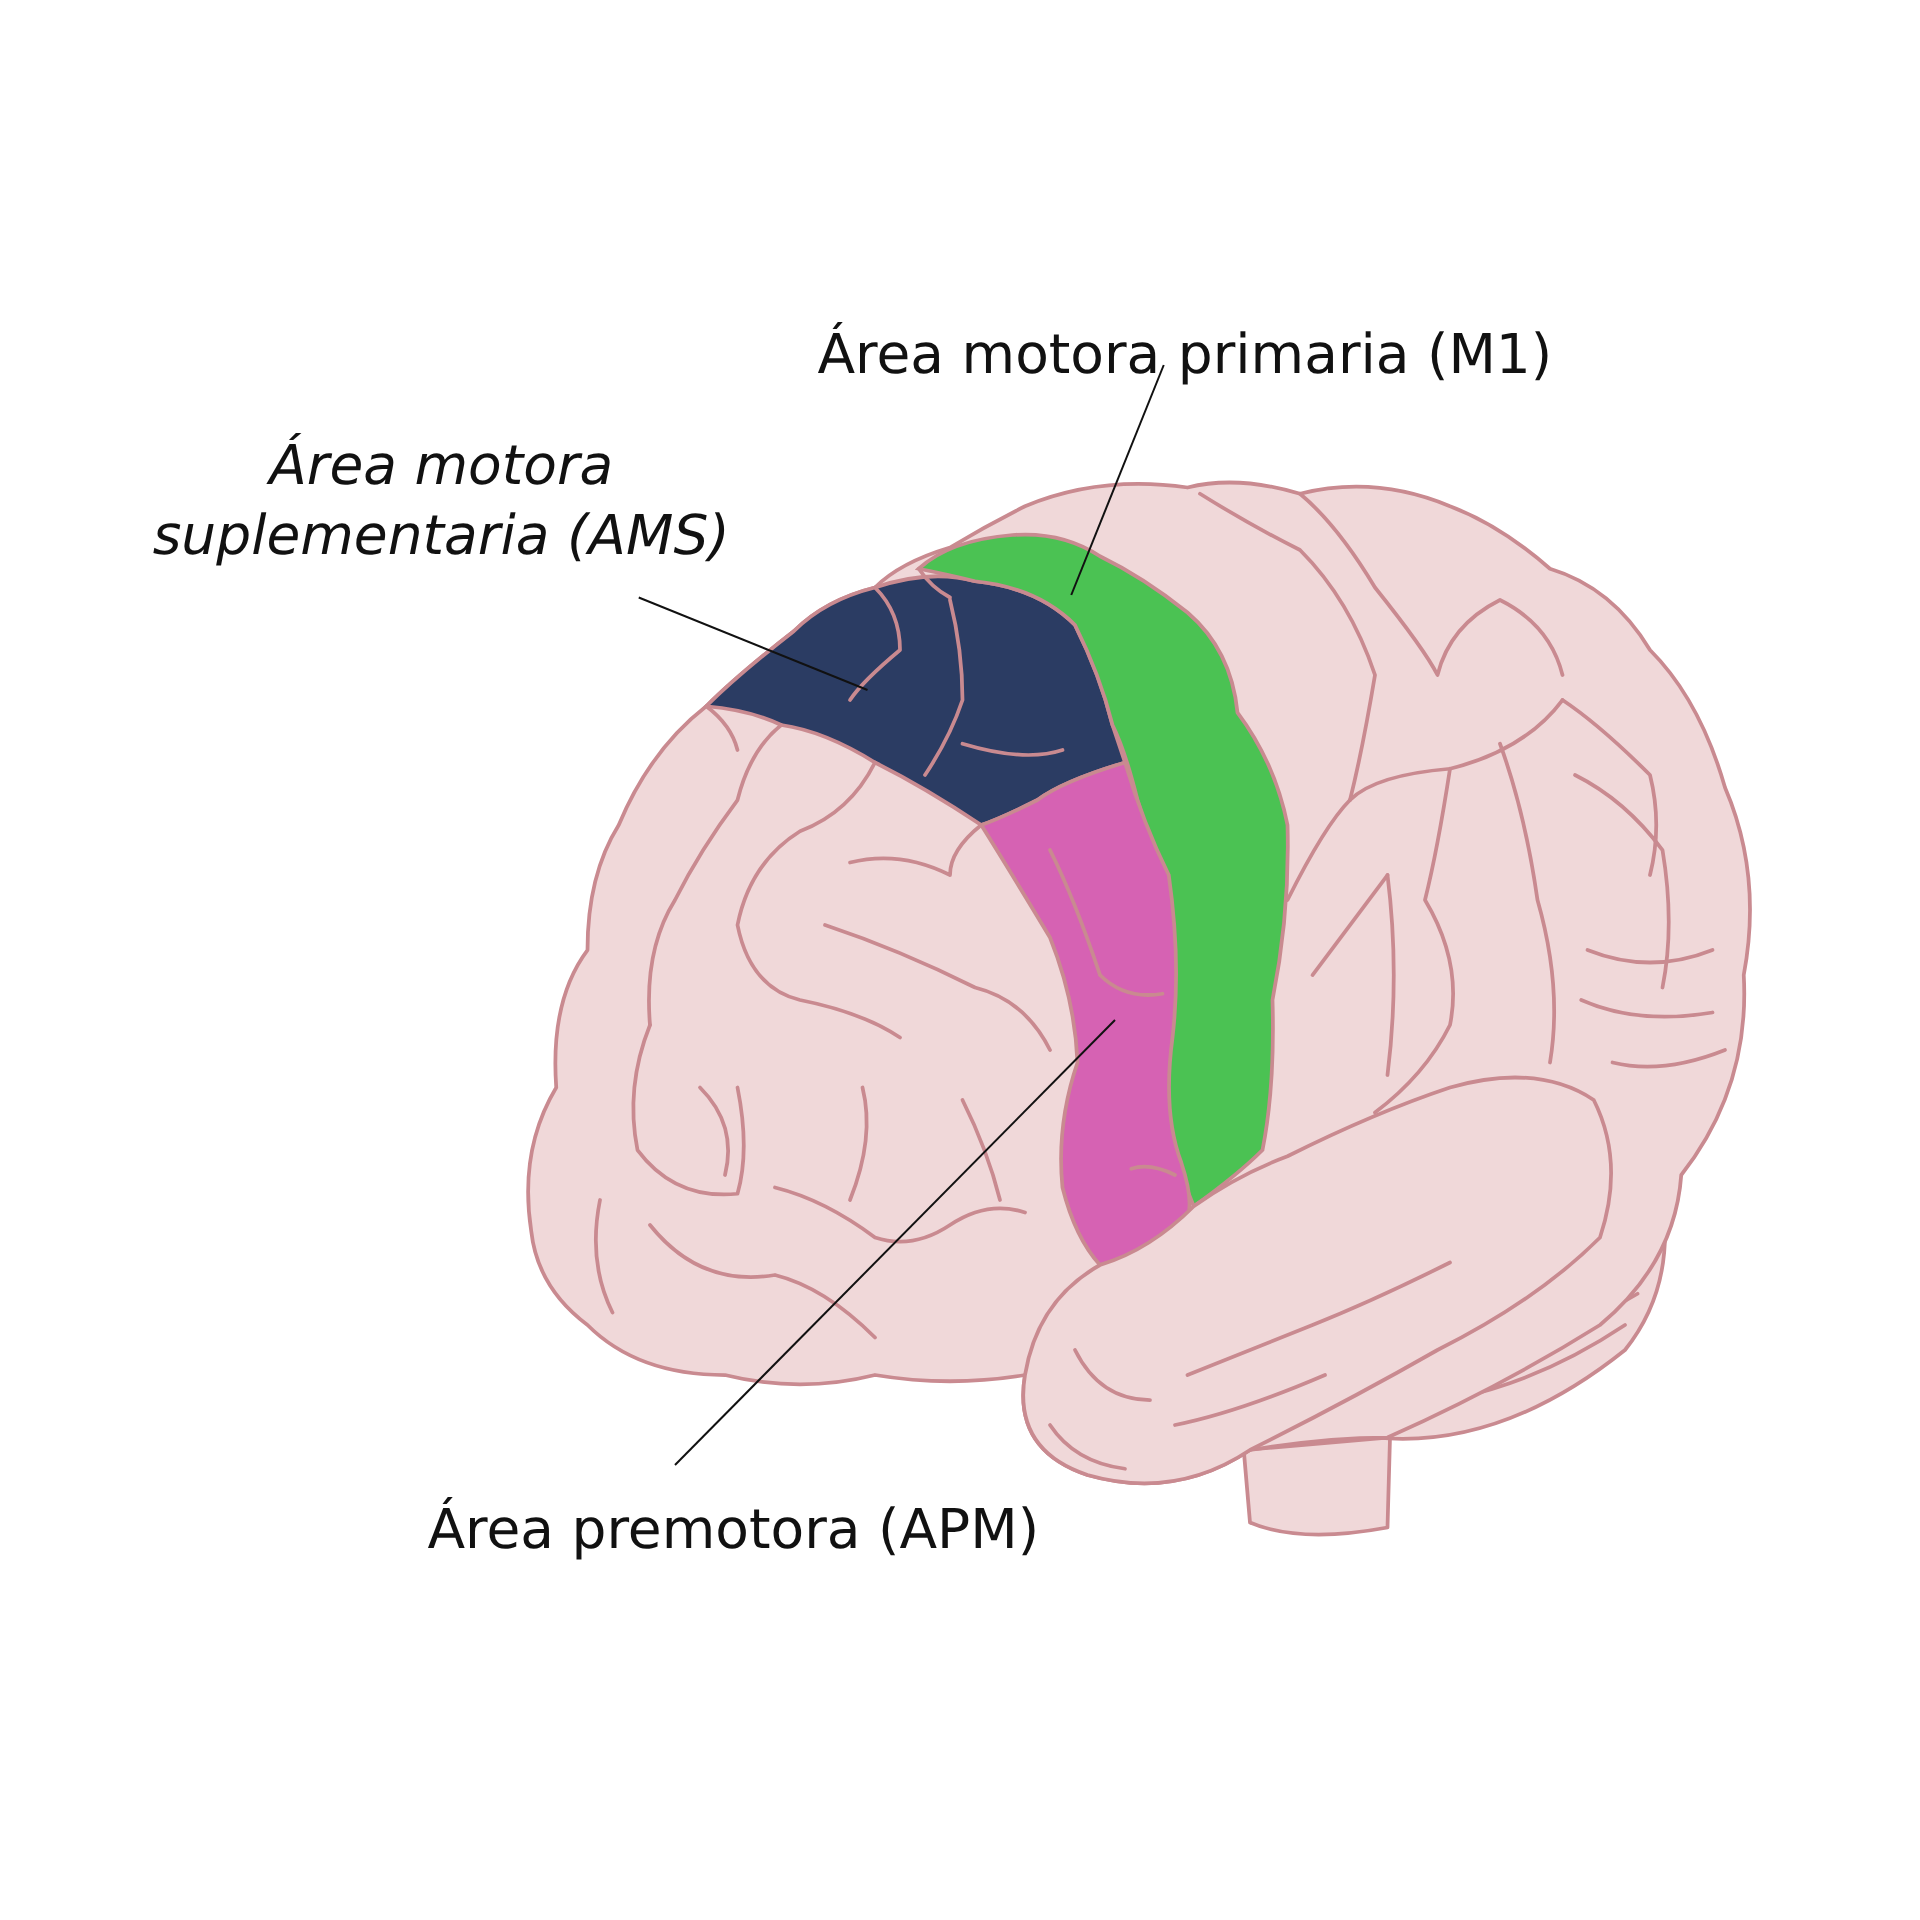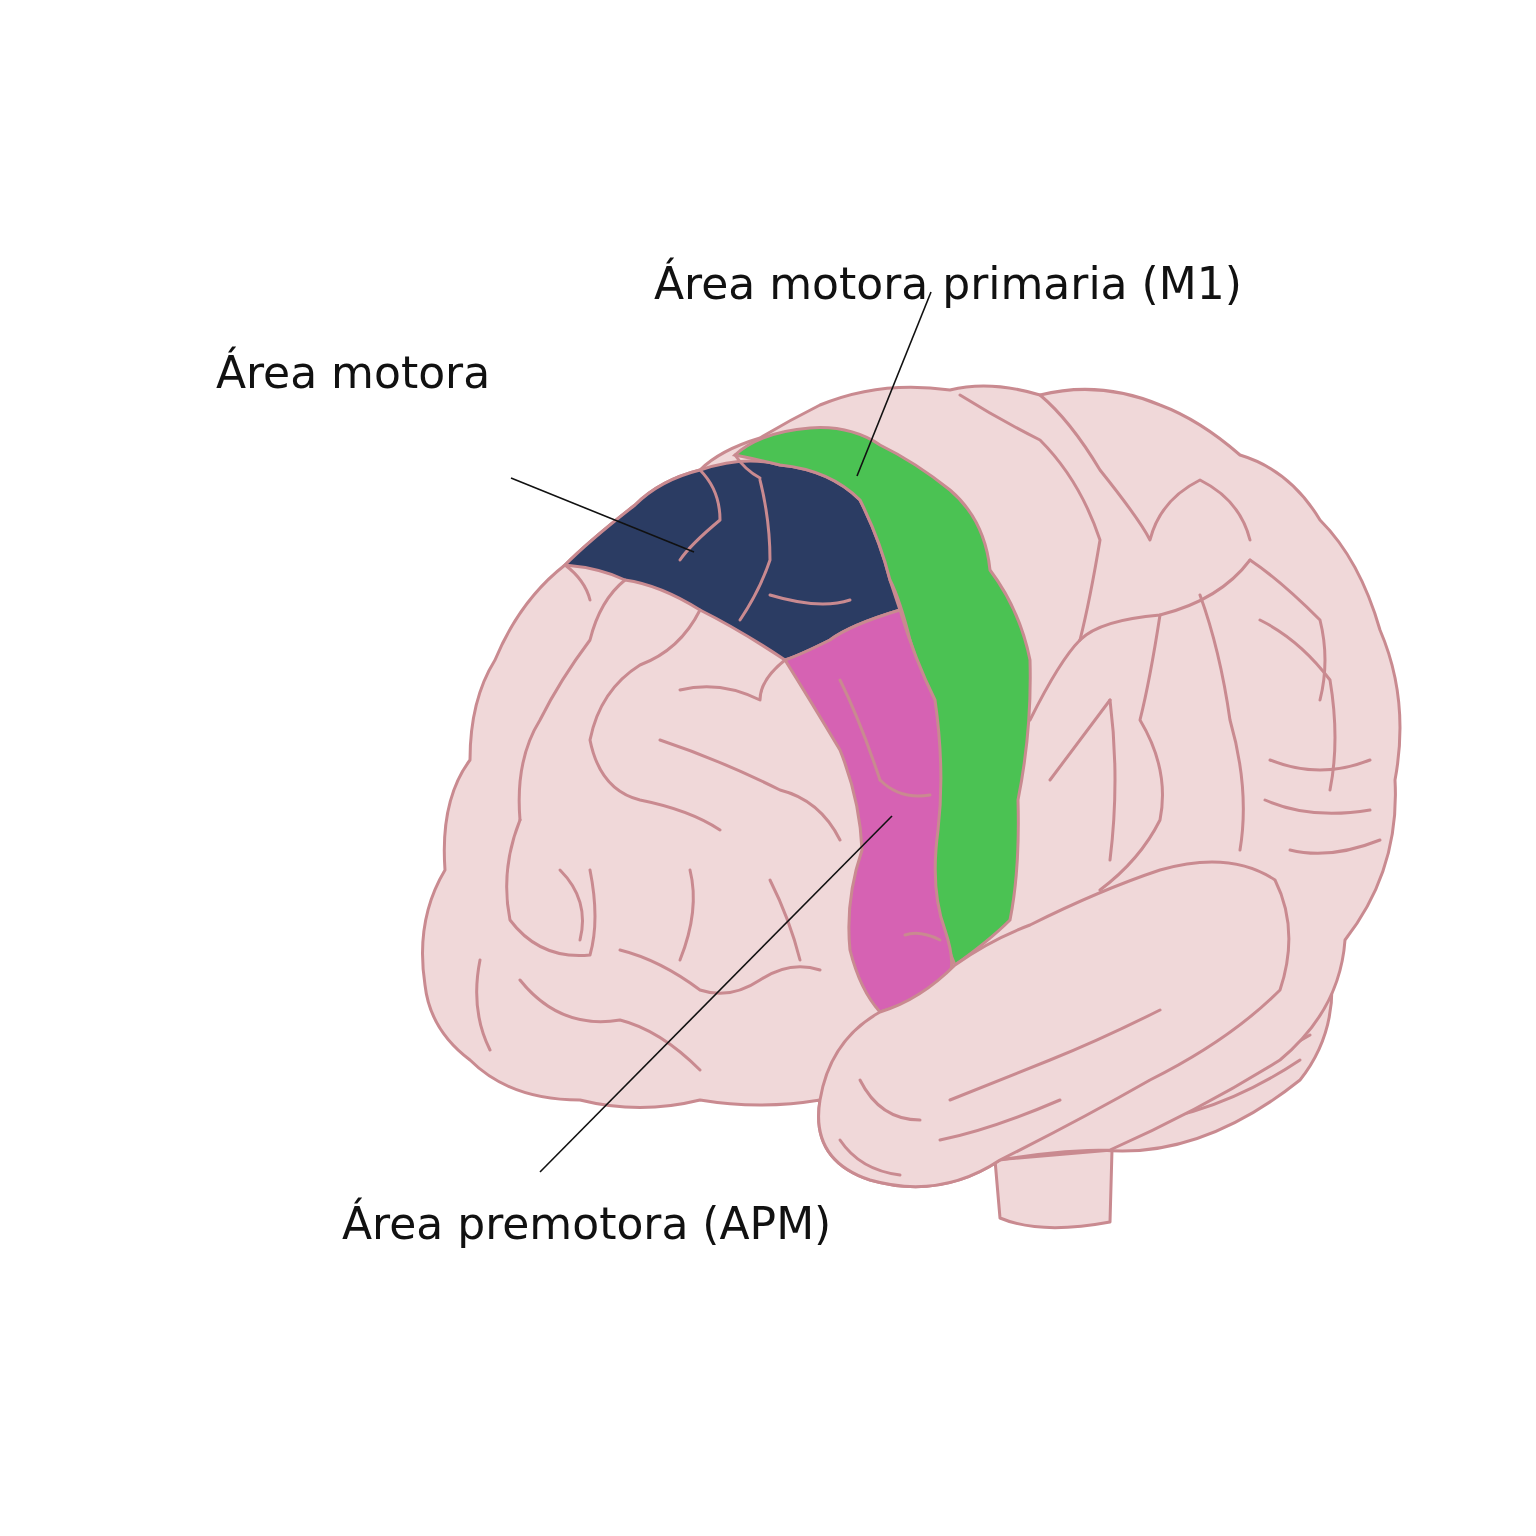--- a/index.html
+++ b/index.html
@@ -6,21 +6,21 @@
   body { width: 1536px; height: 1536px; position: relative; overflow: hidden; }
   .label {
     position: absolute;
     font-family: "DejaVu Sans", "Liberation Sans", sans-serif;
     color: #111111;
     font-size: 44px;
     line-height: 56px;
     white-space: nowrap;
   }
   #label-m1 { left: 654px; top: 218px; margin-top: 38px; }
-  #label-ams { left: 118px; top: 345px; text-align: center; width: 470px; }
+  #label-ams { left: 118px; top: 345px; text-align: center; width: 470px; font-style: italic; }
   #label-apm { left: 298px; top: 1196px; margin-left: 44px; }
   svg#brain { position: absolute; left: 0; top: 0; }
   .outline { fill: none; stroke: #c98a90; stroke-width: 3; stroke-linecap: round; stroke-linejoin: round; }
   .leader { stroke: #111; stroke-width: 1.6; fill: none; }
 </style>
 </head>
 <body>
 
 <svg id="brain" width="1536" height="1536" viewBox="0 0 1536 1536">
 
@@ -105,14 +105,15 @@
   </g>
 
   <line class="leader" x1="931" y1="292" x2="857" y2="476" style="stroke: rgb(17, 17, 17);"></line>
   <line class="leader" x1="511" y1="478" x2="694" y2="552" style="stroke: rgb(17, 17, 17);"></line>
   <line class="leader" x1="540" y1="1172" x2="892" y2="816" style="stroke: rgb(17, 17, 17);"></line>
 </svg>
 
 <div class="label" id="label-m1">Área motora primaria (M1)</div>
 <div class="label" id="label-ams">
   <div>Área motora</div>
+  <div>suplementaria (AMS)</div>
 </div>
 <div class="label" id="label-apm">Área premotora (APM)</div>
 
 </body></html>

